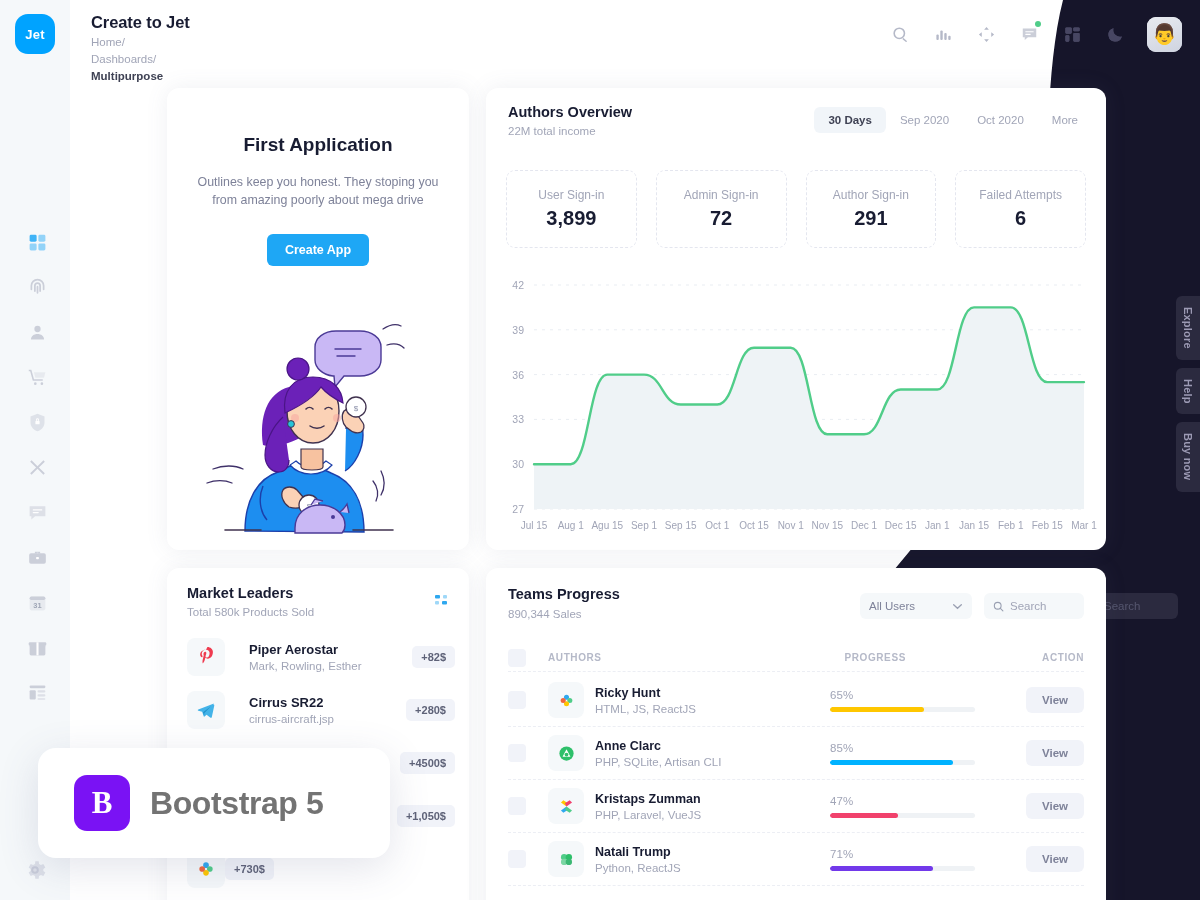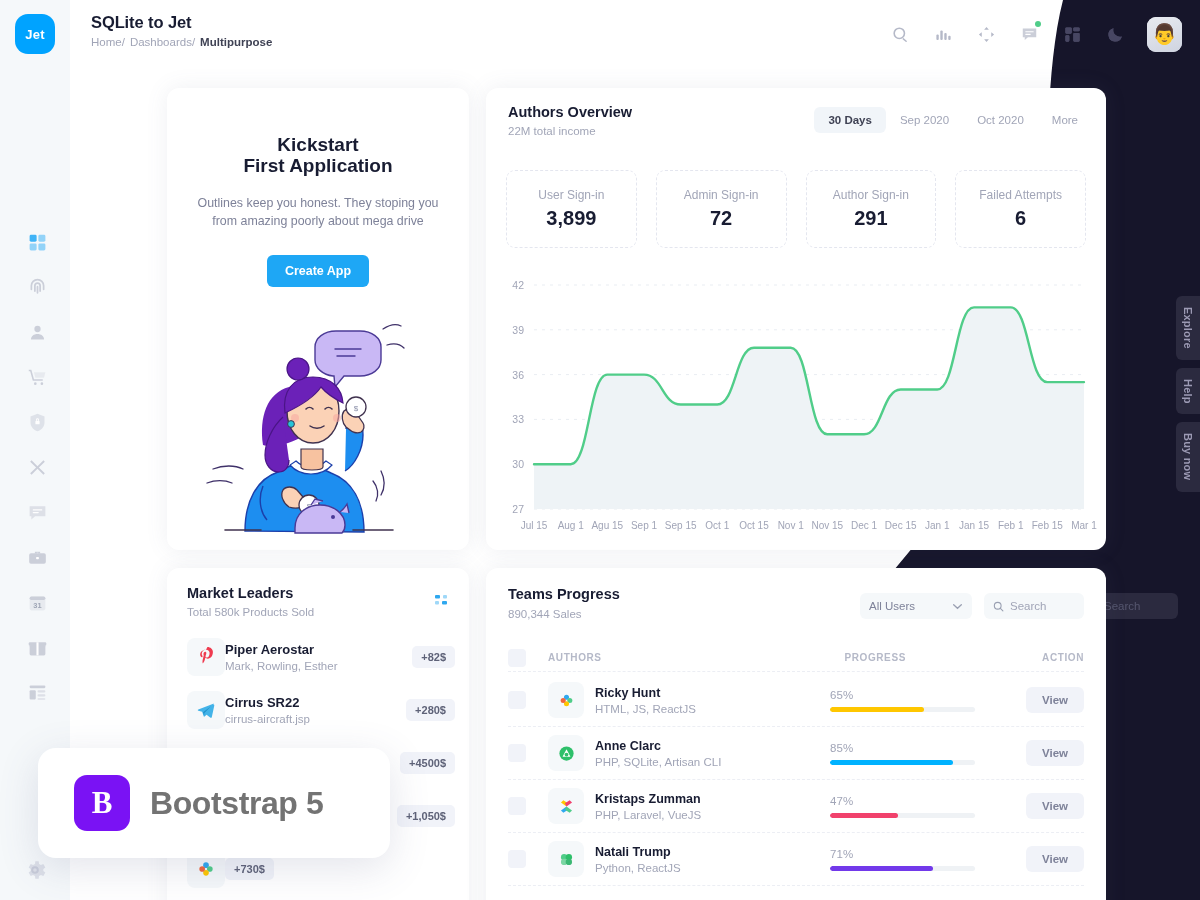--- a/index.html
+++ b/index.html
@@ -41,21 +41,21 @@
   .side-item svg{ width:21px;height:21px; fill:#c9cdd8; }
   .side-item.active svg{ fill:#36b0f6; }
   .side-gear{ position:absolute; bottom:18px; left:23px; width:24px;height:24px; }
   .side-gear svg{ width:24px;height:24px; fill:#c7cbd8; }
 
   
   #header{
     position:absolute; left:70px; top:0; right:0; height:66px; z-index:10;
   }
   .hdr-title{ position:absolute; left:21px; top:13px; font-size:16.5px; font-weight:700; color:#181c32; letter-spacing:-.1px;}
-  .crumbs{ position:absolute; left:21px; top:36px; font-size:11.5px; color:#a1a5b7; display:flex; gap:5px;}
+  .crumbs{ position:absolute; left:21px; top:36px; font-size:11.5px; color:#a1a5b7; display:flex; gap:5px;flex-direction:column;}
   .crumbs .cur{ color:#3f4254; font-weight:600;}
   .hdr-icons{ position:absolute; right:18px; top:17px; display:flex; align-items:center; gap:21px;}
   .hic{ width:22px;height:22px;display:flex;align-items:center;justify-content:center; position:relative;}
   .hic svg{ width:19px;height:19px; fill:#b5b9c8; }
   .dot-green{ position:absolute; top:-3px; right:-1px; width:6px;height:6px;border-radius:50%;background:#50cd89;}
   .avatar{
     width:35px;height:35px;border-radius:9px;overflow:hidden;
     background:linear-gradient(160deg,#e8eaf0,#cfd4e0);
     position:relative; flex:0 0 auto;
   }
@@ -96,21 +96,21 @@
   .chart-wrap{ position:absolute; left:0; top:185px; width:620px; height:270px;}
 
   
   #card-market{ left:167px; top:568px; width:302px; height:400px;}
   .ml-title{ position:absolute; left:20px; top:17px; font-size:14.5px; font-weight:700;}
   .ml-sub{ position:absolute; left:20px; top:38px; font-size:11.5px; color:#a1a5b7;}
   .ml-menu{ position:absolute; right:20px; top:25px; width:14px;height:12px;}
   .ml-list{ position:absolute; left:20px; right:14px; top:62px; }
   .ml-row{ display:flex; align-items:center; height:53px; }
   .ml-ico{ width:38px;height:38px;border-radius:8px;background:#f5f8fa;display:flex;align-items:center;justify-content:center; flex:0 0 auto;}
-  .ml-txt{ margin-left:0; flex:1;}
+  .ml-txt{ margin-left:24px; flex:1;}
   .ml-name{ font-size:13px; font-weight:700; color:#181c32;}
   .ml-desc{ font-size:11.5px; color:#a1a5b7; margin-top:3px;}
   .ml-badge{ background:#f1f3f9; color:#5e6278; font-size:11px; font-weight:700; padding:5px 9px; border-radius:5px;}
 
   
   #card-teams{ left:486px; top:568px; width:620px; height:400px;}
   .tp-title{ position:absolute; left:22px; top:18px; font-size:14.5px; font-weight:700;}
   .tp-sub{ position:absolute; left:22px; top:40px; font-size:11.5px; color:#a1a5b7;}
   .tp-ctrl{ position:absolute; right:22px; top:25px; display:flex; gap:12px; align-items:center;}
   .tp-select{
@@ -270,21 +270,21 @@
 
   <div class="side-gear">
     <svg viewBox="0 0 24 24">
         <path d="M12 8.2a3.8 3.8 0 1 0 0 7.6 3.8 3.8 0 0 0 0-7.6zm0 5.6a1.8 1.8 0 1 1 0-3.6 1.8 1.8 0 0 1 0 3.6z"></path>
         <path d="M20.3 13.1a8.6 8.6 0 0 0 0-2.2l2-1.5-2-3.4-2.4 1a8.4 8.4 0 0 0-1.9-1.1l-.3-2.6h-3.4l-.3 2.6c-.7.3-1.3.6-1.9 1.1l-2.4-1-2 3.4 2 1.5a8.6 8.6 0 0 0 0 2.2l-2 1.5 2 3.4 2.4-1c.6.5 1.2.8 1.9 1.1l.3 2.6h3.4l.3-2.6c.7-.3 1.3-.6 1.9-1.1l2.4 1 2-3.4z" opacity=".55"></path>
       </svg>
   </div>
 </div>
 
 <div id="header">
-  <div class="hdr-title">SQLite to Jet</div>
+  <div class="hdr-title">Create to Jet</div>
   <div class="crumbs">
     <span>Home/</span>
     <span>Dashboards/</span>
     <span class="cur">Multipurpose</span>
   </div>
 
   <div class="hdr-icons">
     <div class="hic">
       <svg viewBox="0 0 24 24">
           <path d="M10.5 3a7.5 7.5 0 1 1 0 15 7.5 7.5 0 0 1 0-15zm0 2a5.5 5.5 0 1 0 0 11 5.5 5.5 0 0 0 0-11z"></path>
@@ -326,21 +326,20 @@
         </svg>
     </div>
     <div class="avatar">
       <span class="face">👨</span>
     </div>
   </div>
 </div>
 
 <div class="card" id="card-kickstart">
   <div class="ks-title">
-    <div>Kickstart</div>
     <div>First Application</div>
   </div>
   <div class="ks-sub">Outlines keep you honest. They stoping you from amazing poorly about mega drive</div>
   <button class="ks-btn">Create App</button>
 
   <div class="ks-illus">
     <svg viewBox="0 0 300 215" width="300" height="215">
 
       <g>
         <path d="M148 26c0-9 9-16 21-16h24c12 0 21 7 21 16v13c0 9-9 16-21 16h-16l-9 11-1-11h-1c-10-1-18-8-18-16z" fill="#c9b8f5" stroke="#4b3a96" stroke-width="1.4"></path>

